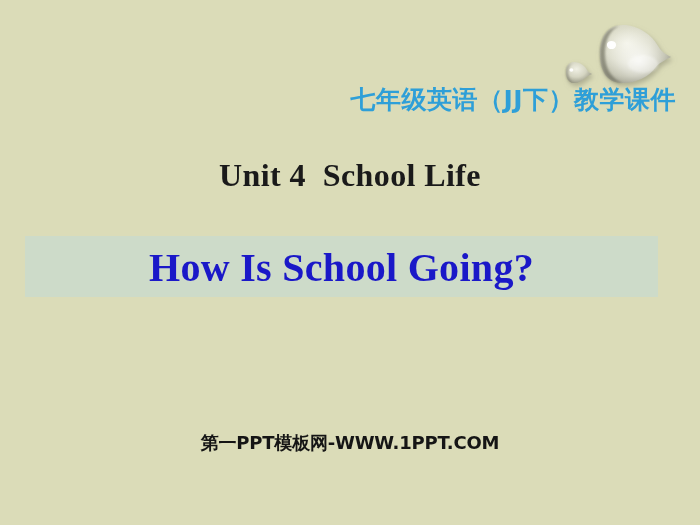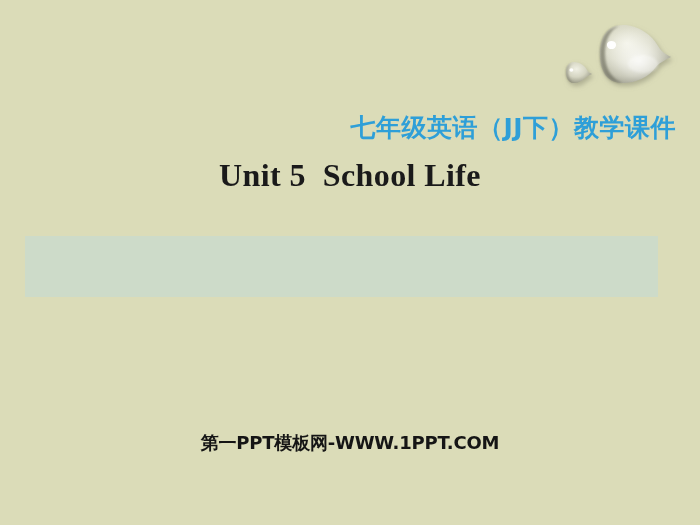--- a/index.html
+++ b/index.html
@@ -41,21 +41,20 @@
     top: 84px;
     width: 676px;
     text-align: right;
     color: #2e9fd8;
     font-family: "DejaVu Sans", "Liberation Sans", sans-serif;
     font-size: 25px;
     font-weight: bold;
     letter-spacing: 0.5px;
     line-height: 31px;
     white-space: nowrap;
-    margin-top: 28px;
   }
 
   
   .unit-title {
     position: absolute;
     left: 0;
     top: 155px;
     width: 700px;
     text-align: center;
     color: #1a1a1a;
@@ -186,20 +185,21 @@
                  C 11 54 14 50 19 50 Z" fill="url(#dropSmallFill)"></path>
         <path d="M 18 51 C 13 52 11 55 11 60 C 11 65 13 70 18 71
                  C 14 68 13 64 13 60 C 13 55 15 52 18 51 Z" fill="#5e5e50" opacity="0.5" filter="url(#softBlur)"></path>
         <ellipse cx="16.4" cy="58" rx="2" ry="1.8" fill="#ffffff" opacity="0.95"></ellipse>
       </g>
     </svg>
   </div>
 
   <div class="course-line">七年级英语（JJ下）教学课件</div>
 
-  <div class="unit-title">Unit 5  School Life</div>
+  <div class="unit-title">Unit 4  School Life</div>
 
   <div class="title-band"></div>
 
+  <div class="main-title">How Is School Going?</div>
 
   <div class="watermark">第一PPT模板网-WWW.1PPT.COM</div>
 
 </div>
 
 </body></html>

